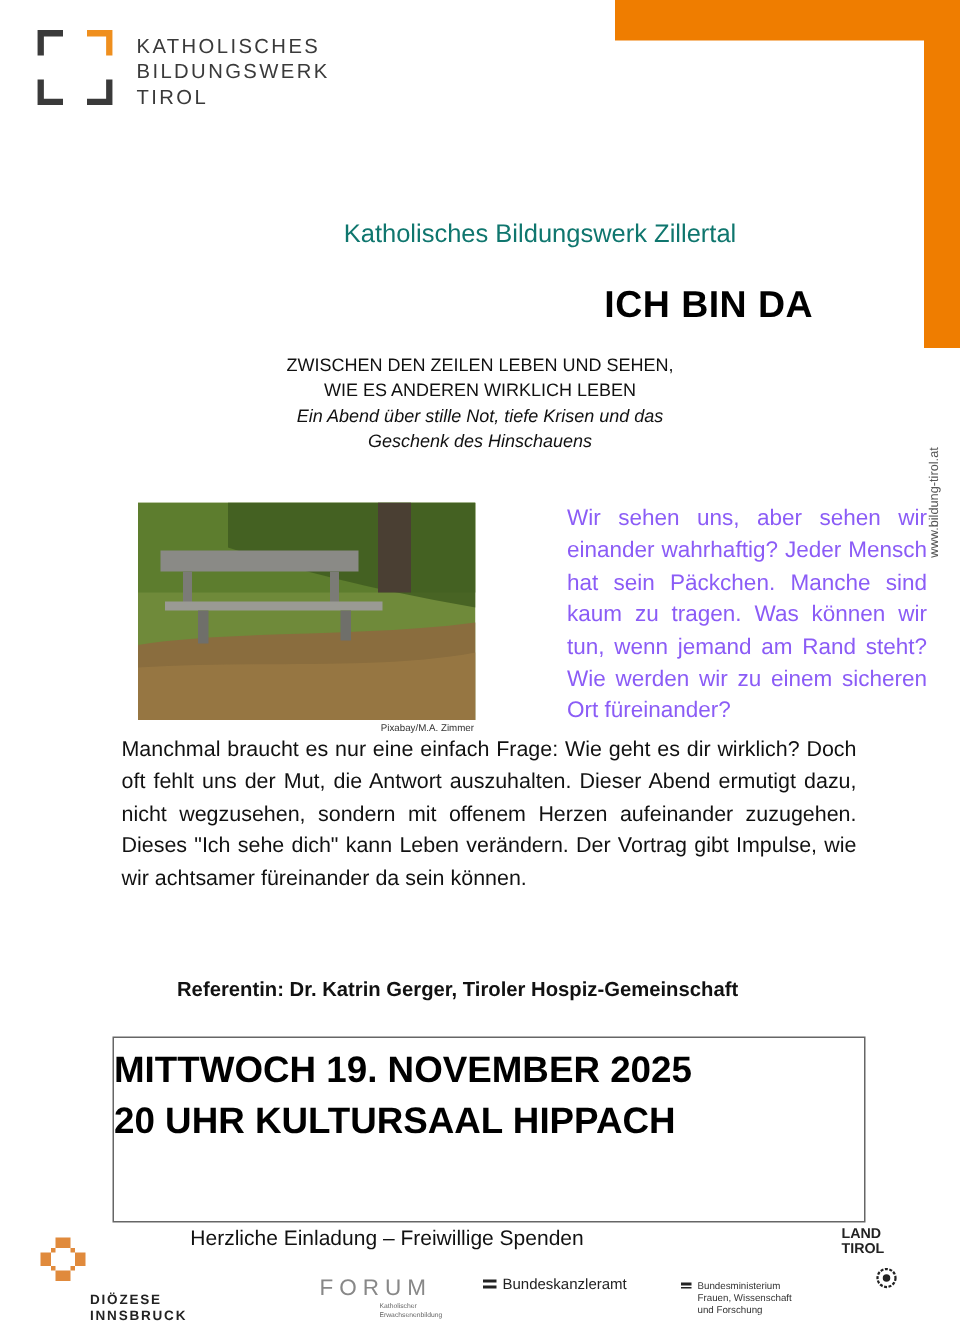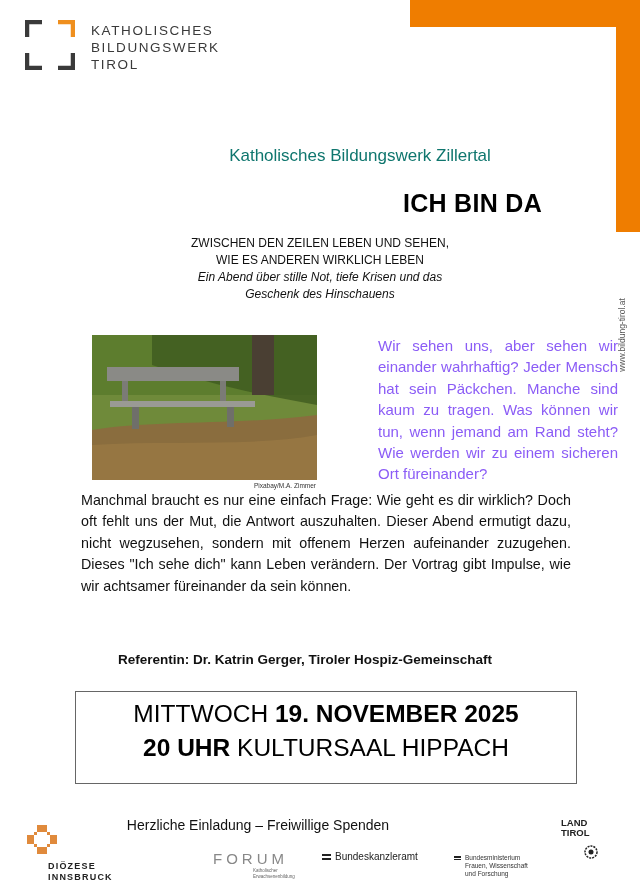--- a/index.html
+++ b/index.html
@@ -13,21 +13,21 @@
   .org { position:absolute; left:0; width:640px; top:146px; text-align:center; font-size:17px; color:#0f766e;padding-left:40px; }
   .title { position:absolute; left:0; width:542px; top:189px; text-align:right; font-size:25px; font-weight:bold; color:#000; letter-spacing:0.3px; }
   .sub { position:absolute; left:0; width:640px; top:235px; text-align:center; font-size:12px; line-height:17px; color:#111; }
   .sub .it { font-style:italic; }
   .photo { position:absolute; left:92px; top:335px; width:225px; height:145px; overflow:hidden; }
   .caption { position:absolute; left:200px; top:482px; width:116px; text-align:right; font-size:6.5px; color:#333; }
   .intro { position:absolute; left:330px; top:335px; width:240px; font-size:15px; line-height:21.4px; text-align:justify; color:#8b5cf6;margin-left:48px; }
   .body { position:absolute; left:81px; top:490px; width:490px; font-size:14.3px; line-height:21.4px; text-align:justify; color:#111; }
   .body p { margin:0; }
   .speaker { position:absolute; left:81px; top:652px; font-size:13.5px; font-weight:bold; color:#111;margin-left:37px; }
-  .event-box { position:absolute; left:75px; top:691px; width:502px; height:93px; border:1.2px solid #666; box-sizing:border-box; text-align:center; }
+  .event-box { position:absolute; left:75px; top:691px; width:502px; height:124px; border:1.2px solid #666; box-sizing:border-box; text-align:left;font-weight:bold; }
   .event-line { font-size:24.5px; line-height:34px; color:#000; }
   .event-line:first-child { margin-top:5px; }
   .invite { position:absolute; left:0; width:516px; top:817px; text-align:center; font-size:14px; color:#111; }
   .dioz { position:absolute; left:25px; top:823px; width:100px; height:60px; }
   .dioz-text { position:absolute; left:48px; top:861px; font-size:9px; letter-spacing:1.2px; line-height:11px; color:#222; font-weight:bold; }
   .forum { position:absolute; left:213px; top:850px; font-size:15px; letter-spacing:4px; color:#888; }
   .forum-sub { position:absolute; left:253px; top:868px; font-size:4.5px; color:#666; line-height:5.5px; }
   .bka { position:absolute; left:322px; top:851px; font-size:10px; color:#222; }
   .bmf { position:absolute; left:454px; top:854px; font-size:6.5px; line-height:8px; color:#333; }
   .tirol-eagle { position:absolute; left:583px; top:844px; width:16px; height:16px; }
@@ -108,21 +108,21 @@
     <rect x="12" y="2" width="10" height="7"></rect>
     <rect x="2" y="12" width="7" height="9"></rect>
     <rect x="25" y="12" width="7" height="9"></rect>
     <rect x="12" y="24" width="10" height="7"></rect>
     <rect x="9" y="9" width="3" height="3"></rect>
       <rect x="22" y="9" width="3" height="3"></rect>
     <rect x="9" y="21" width="3" height="3"></rect>
       <rect x="22" y="21" width="3" height="3"></rect>
   </g>
 </svg>
-<div class="dioz-text" style="left:48px;">
+<div class="dioz-text" style="left:60px;">
   <div>DIÖZESE</div>
   <div>INNSBRUCK</div>
 </div>
 
 <div class="forum">FORUM</div>
 <div class="forum-sub">
   <div>Katholischer</div>
   <div>Erwachsenenbildung</div>
 </div>
 

